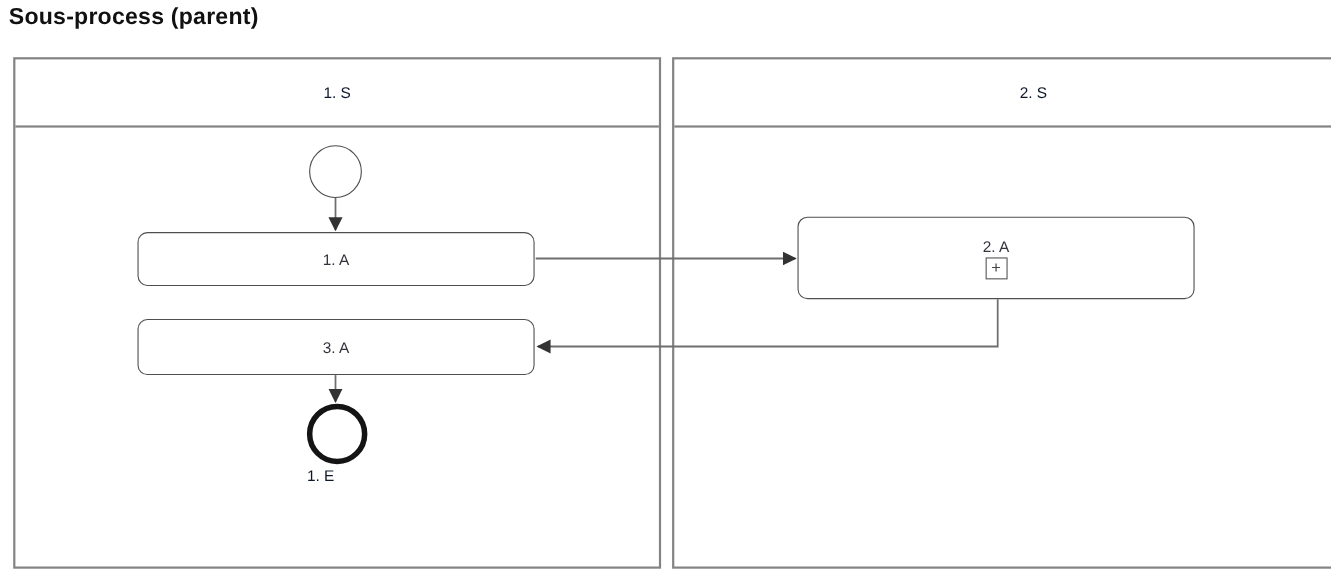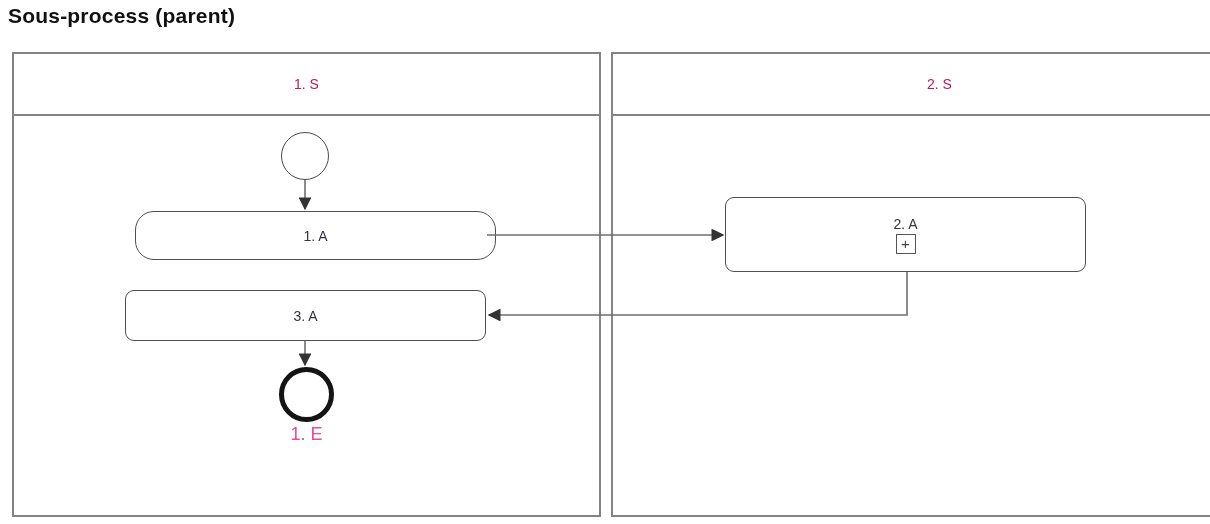--- a/index.html
+++ b/index.html
@@ -35,39 +35,39 @@
     left: 0; top: 0;
     width: 100%;
     height: 62px;
     border-bottom: 2px solid #838383;
     display: flex;
     align-items: center;
     justify-content: center;
   }
   .pool-label {
     font-size: 14px;
-    color: #be185d;
+    color: #0f172a;
   }
   .task {
     position: absolute;
     width: 361px;
     border: 1.6px solid #4f4f4f;
     border-radius: 9px;
     background: #ffffff;
     display: flex;
     flex-direction: column;
     align-items: center;
     justify-content: center;
     z-index: 2;
   }
   .task-label {
     font-size: 14px;
     color: #33333d;
   }
-  .task-1 { left: 135px; top: 211px; height: 49px; border-radius: 19px; }
+  .task-1 { left: 125px; top: 211px; height: 49px; }
   .task-3 { left: 125px; top: 290px; height: 51px; justify-content: center; }
   .task-2 { left: 725px; top: 197px; height: 75px; }
   .subprocess-marker {
     margin-top: 2px;
     width: 20px;
     height: 20px;
     border: 1.6px solid #555555;
     display: flex;
     align-items: center;
     justify-content: center;
@@ -89,23 +89,22 @@
   }
   .end-event {
     left: 279px; top: 367px;
     width: 55px; height: 55px;
     border: 5px solid #141414;
   }
   .end-event-label {
     position: absolute;
     left: 279px; top: 424px;
     width: 55px;
-    text-align: center;
-    font-size: 18px;
-    color: #ec4899;
+    font-size: 14px;
+    color: #0f172a;
     z-index: 2;
   }
   .flows {
     position: absolute;
     left: 0; top: 0;
     width: 1210px;
     height: 524px;
     z-index: 3;
     pointer-events: none;
   }

